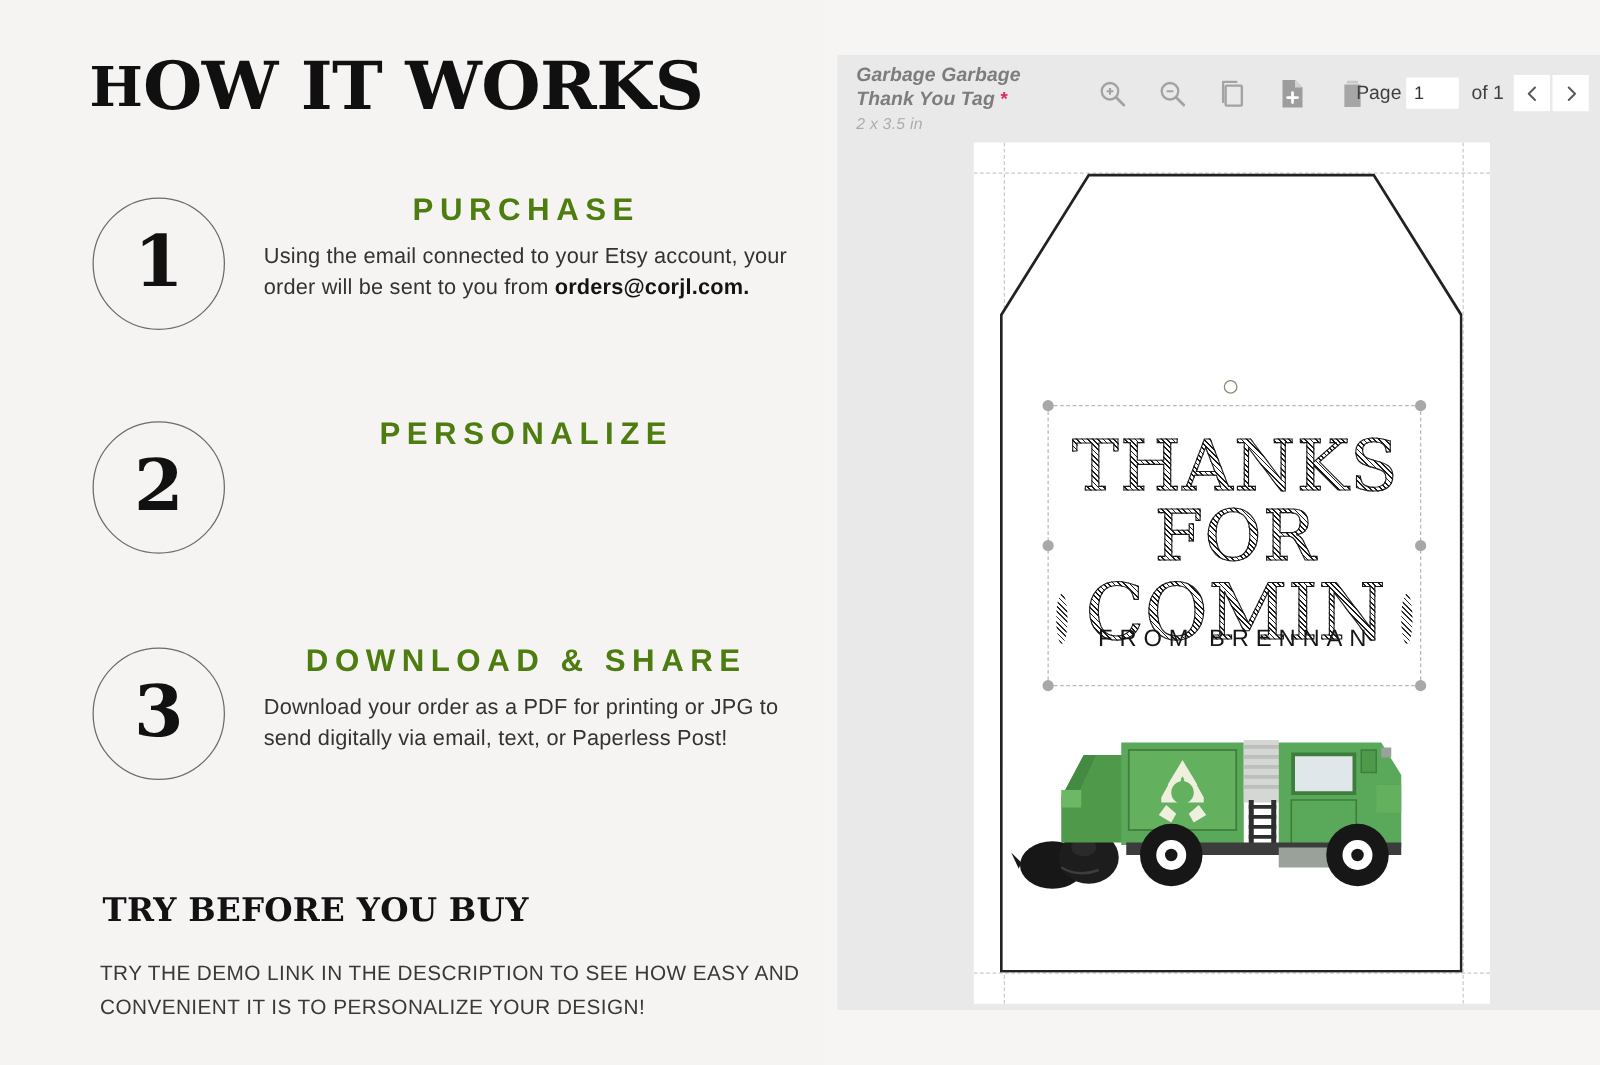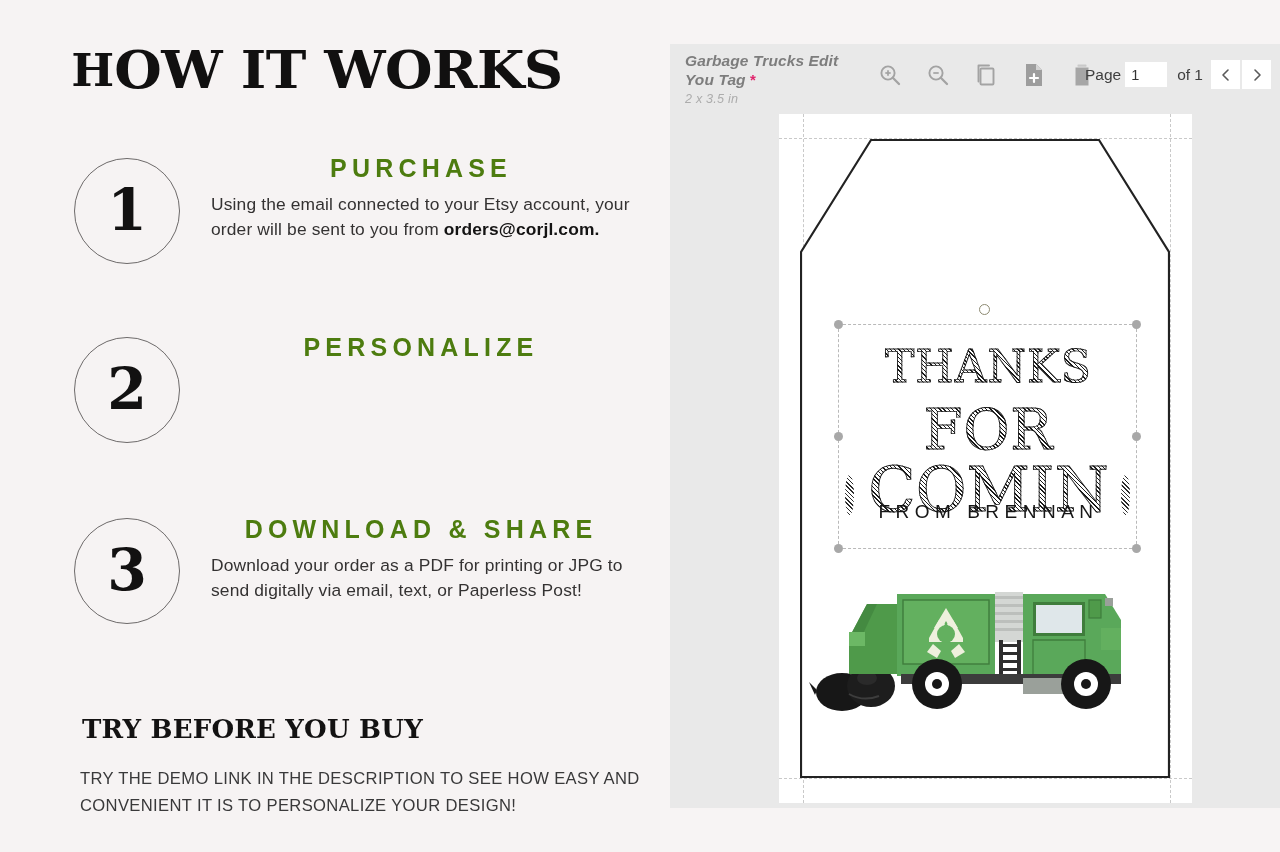--- a/index.html
+++ b/index.html
@@ -212,21 +212,21 @@
     font-weight:400;
     color:#1a1a1a;
     white-space:nowrap;
     background-image:repeating-linear-gradient(
         45deg,#1a1a1a 0 1px,transparent 1px 3px);
     -webkit-background-clip:text;
     background-clip:text;
     -webkit-text-fill-color:transparent;
     -webkit-text-stroke:0.9px #1a1a1a;
   }
-  #tag-l1{top:16px;font-size:44px;letter-spacing:1px;}
+  #tag-l1{top:16px;font-size:56px;letter-spacing:1px;}
   #tag-l2{top:72px;font-size:56px;letter-spacing:1px;}
   #tag-l3{top:128px;font-size:62px;letter-spacing:0px;}
   #tag-from{
     position:absolute;left:0;top:176px;width:299px;
     text-align:center;
     font-family:"Liberation Sans", sans-serif;
     font-size:19px;
     letter-spacing:5.5px;
     color:#161616;
     white-space:nowrap;
@@ -284,21 +284,21 @@
 
   <div id="try-head">TRY BEFORE YOU BUY</div>
   <p id="try-text">TRY THE DEMO LINK IN THE DESCRIPTION TO SEE HOW EASY AND CONVENIENT IT IS TO PERSONALIZE YOUR DESIGN!</p>
 </div>
 
 <div id="editor-panel">
 
   <div id="editor-toolbar">
 
     <div id="doc-info">
-      <div id="doc-title"><span>Garbage Trucks Edit You Tag</span> <span class="req">*</span></div>
+      <div id="doc-title"><span>Garbage Garbage Thank You Tag</span> <span class="req">*</span></div>
       <div id="doc-size">2 x 3.5 in</div>
     </div>
 
     <div id="tool-icons">
 
       <div class="tool-btn">
         <svg width="24" height="24" viewBox="0 0 24 24">
           <circle cx="10" cy="10" r="6.6" fill="none" stroke="#a3a3a3" stroke-width="1.9"></circle>
           <line x1="14.8" y1="14.8" x2="21" y2="21" stroke="#a3a3a3" stroke-width="2.3" stroke-linecap="round"></line>
           <line x1="7.3" y1="10" x2="12.7" y2="10" stroke="#a3a3a3" stroke-width="1.7"></line>

